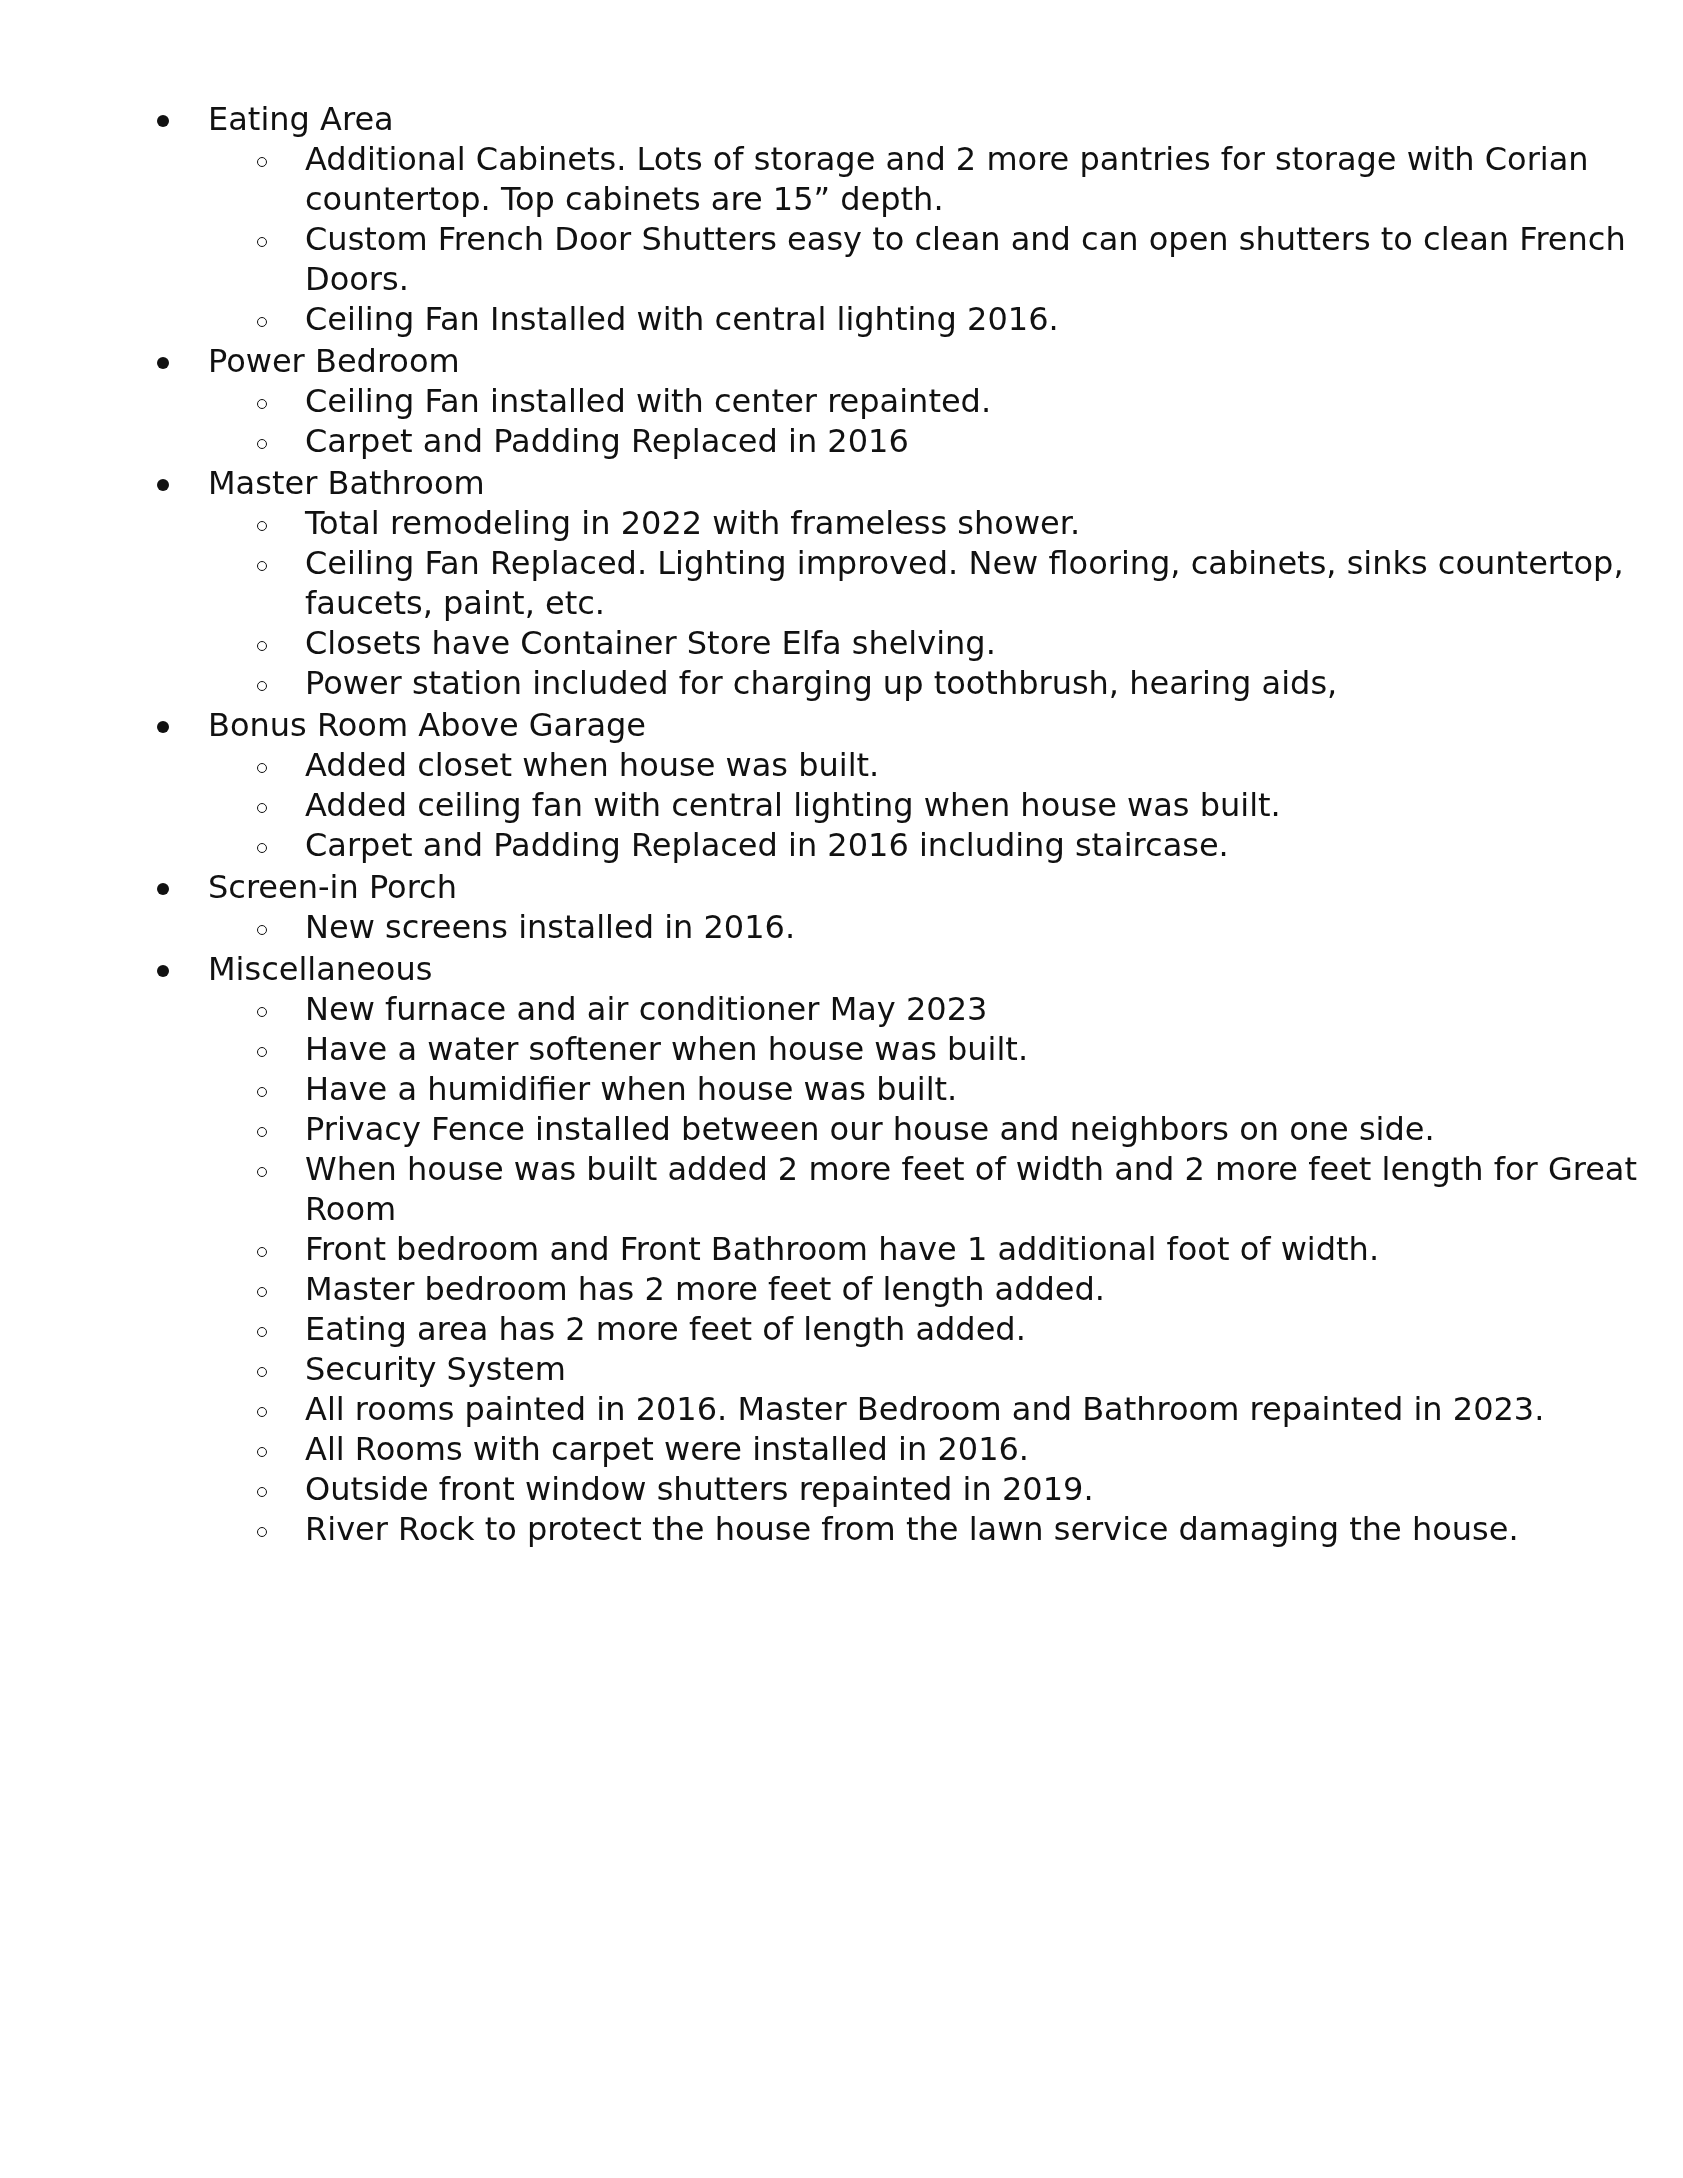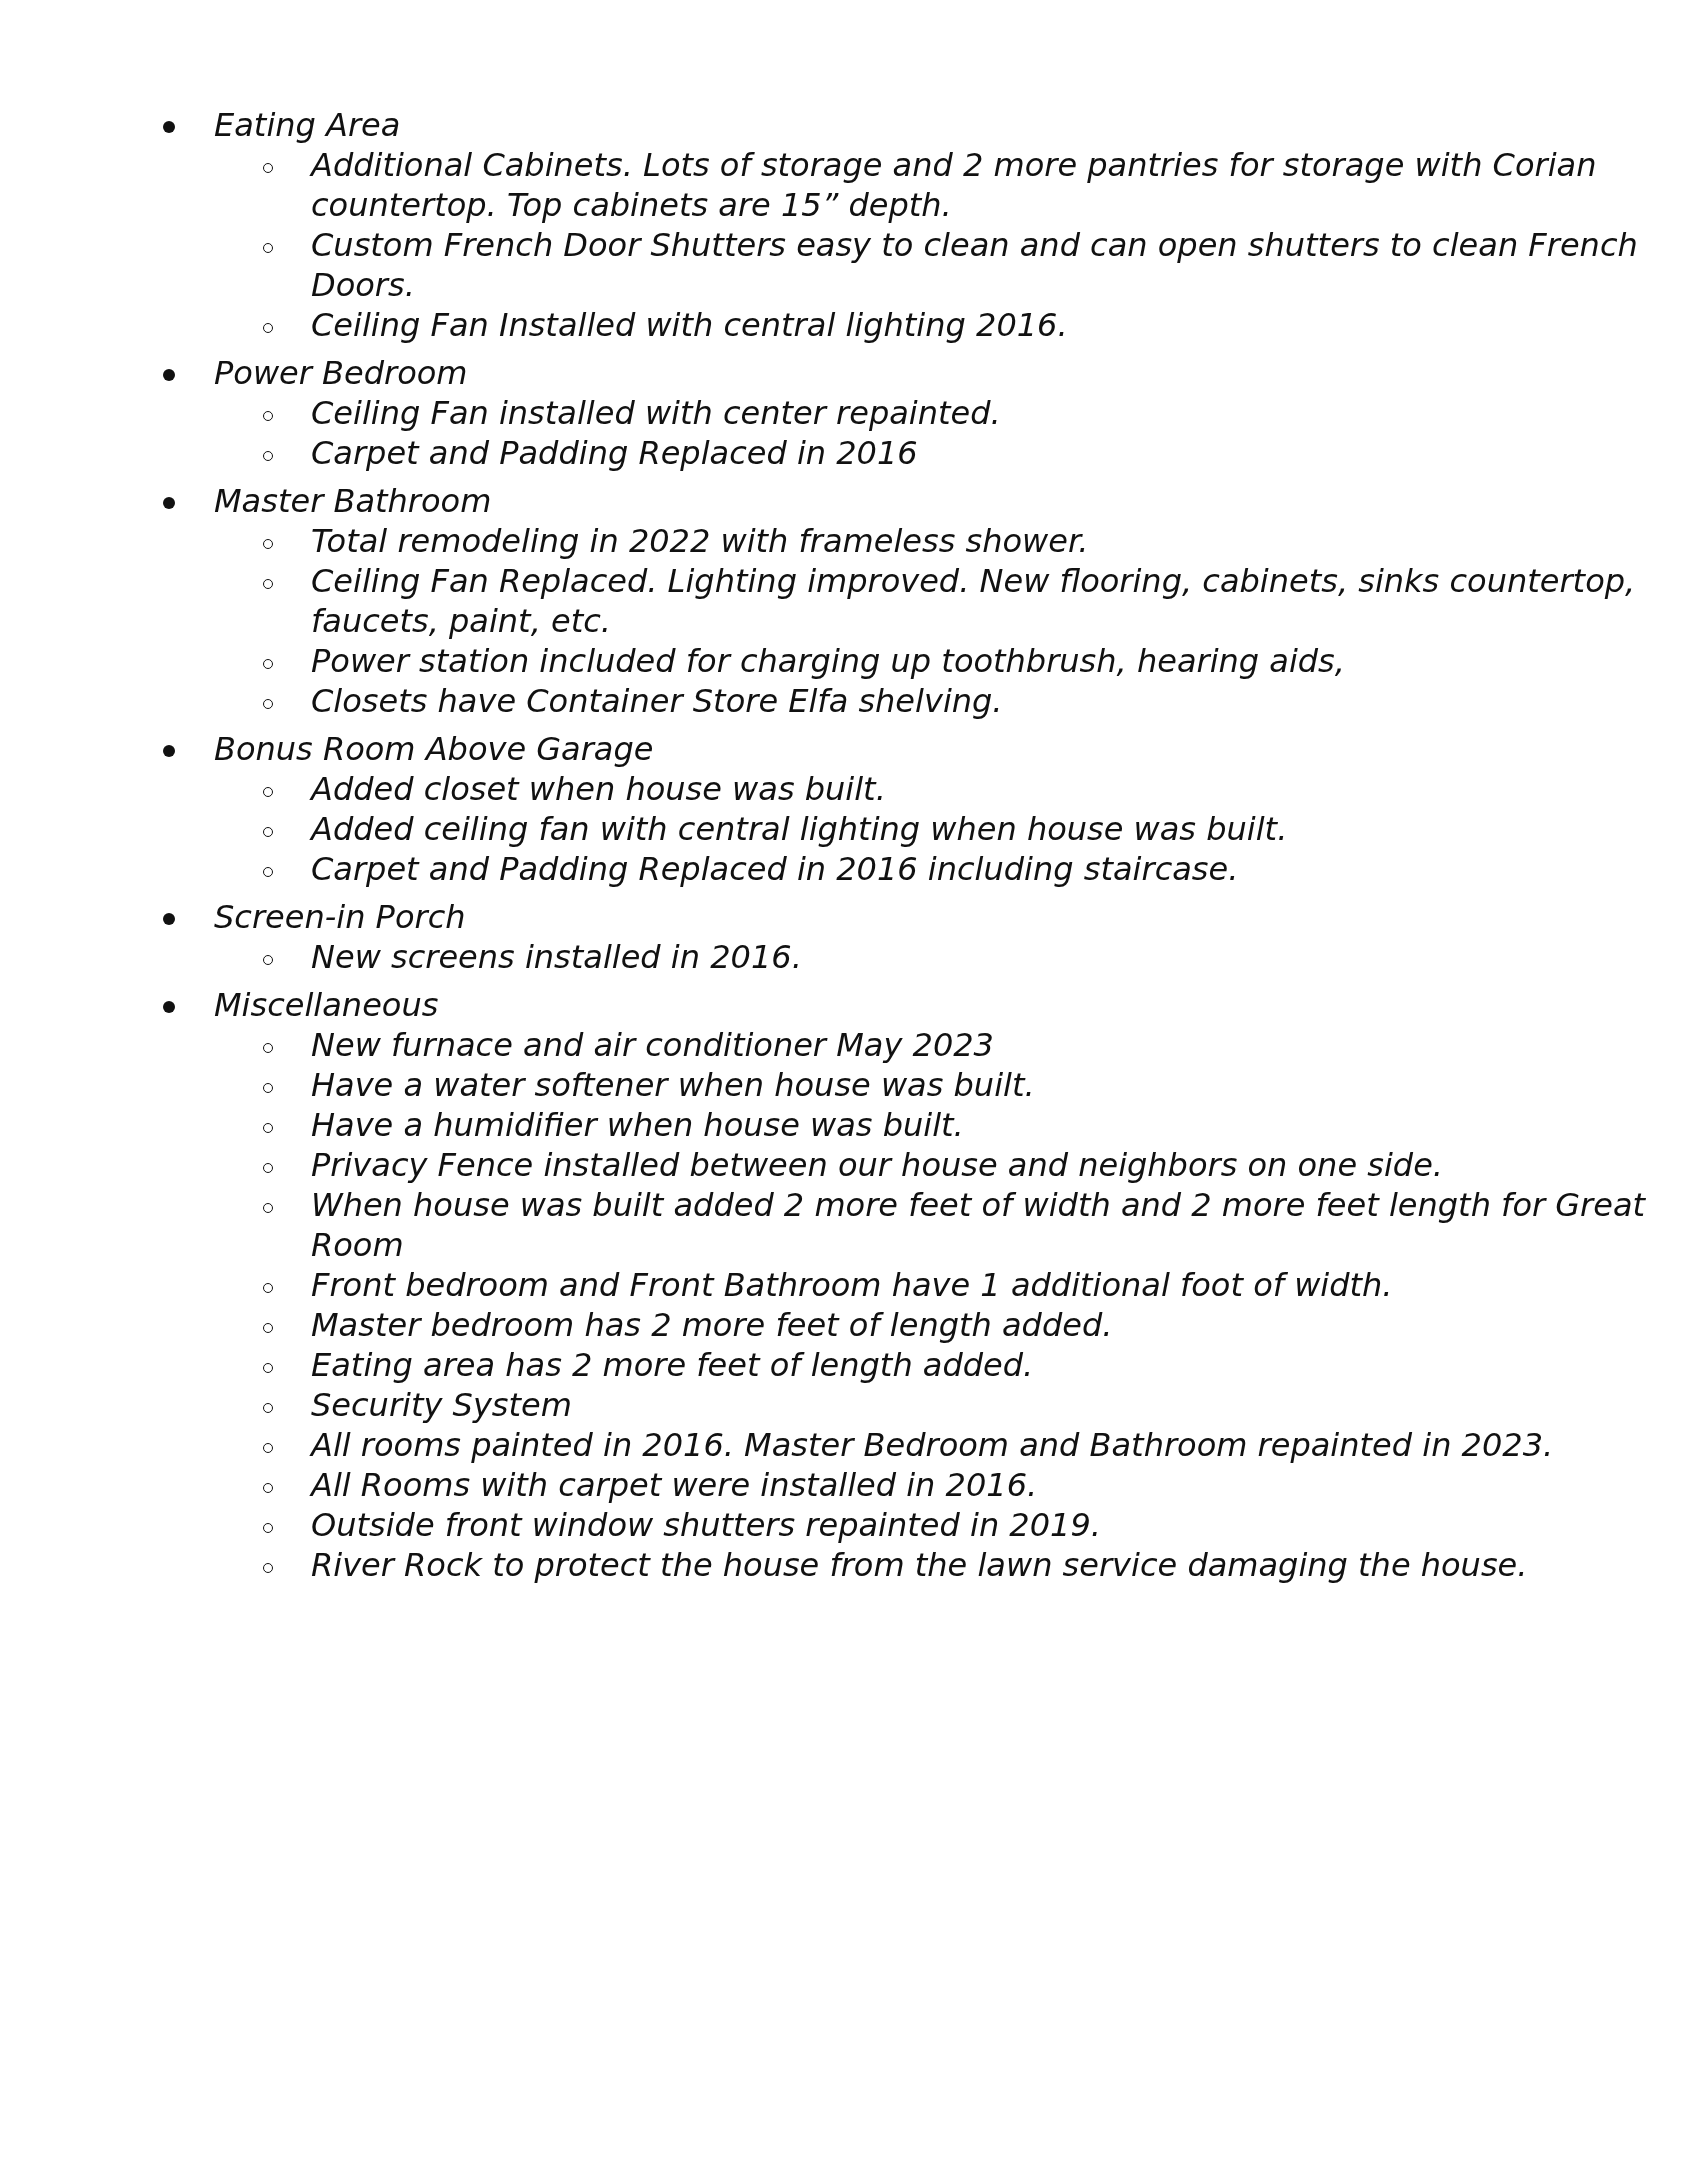--- a/index.html
+++ b/index.html
@@ -1,18 +1,18 @@
 <!DOCTYPE html>
 <html><head>
 <meta charset="utf-8">
 <style>
   html, body { margin:0; padding:0; background:#ffffff; }
   body { width:1683px; height:2178px; position:relative; overflow:hidden; }
   .page { position:absolute; left:0; top:97px; width:1683px; font-family:"DejaVu Sans", sans-serif; font-size:32px; color:#111; }
-  .section { margin:8px; padding:0;font-style:italic; }
+  .section { margin:2px; padding:0; }
   .row { position:relative; line-height:40px; }
   .lvl1 { padding-left:206px; }
   .lvl1 .bullet { position:absolute; left:155px; top:16px; width:12px; height:12px; border-radius:50%; background:#111; }
   .lvl2 { padding-left:303px; }
   .lvl2 .bullet { position:absolute; left:255px; top:18px; width:10px; height:10px; border-radius:50%; border:1.6px solid #111; box-sizing:border-box; }
 </style>
 </head>
 <body>
 
 <div class="page">
@@ -27,22 +27,22 @@
   <div class="section">
     <div class="row lvl1"><span class="bullet"></span><span>Power Bedroom</span></div>
     <div class="row lvl2"><span class="bullet"></span><span>Ceiling Fan installed with center repainted.</span></div>
     <div class="row lvl2"><span class="bullet"></span><span>Carpet and Padding Replaced in 2016</span></div>
   </div>
 
   <div class="section">
     <div class="row lvl1"><span class="bullet"></span><span>Master Bathroom</span></div>
     <div class="row lvl2"><span class="bullet"></span><span>Total remodeling in 2022 with frameless shower.</span></div>
     <div class="row lvl2"><span class="bullet"></span><span>Ceiling Fan Replaced. Lighting improved.  New flooring, cabinets, sinks countertop, faucets, paint, etc.</span></div>
+    <div class="row lvl2"><span class="bullet"></span><span>Closets have Container Store Elfa shelving.</span></div>
     <div class="row lvl2"><span class="bullet"></span><span>Power station included for charging up toothbrush, hearing aids,</span></div>
-    <div class="row lvl2"><span class="bullet"></span><span>Closets have Container Store Elfa shelving.</span></div>
   </div>
 
   <div class="section">
     <div class="row lvl1"><span class="bullet"></span><span>Bonus Room Above Garage</span></div>
     <div class="row lvl2"><span class="bullet"></span><span>Added closet when house was built.</span></div>
     <div class="row lvl2"><span class="bullet"></span><span>Added ceiling fan with central lighting when house was built.</span></div>
     <div class="row lvl2"><span class="bullet"></span><span>Carpet and Padding Replaced in 2016 including staircase.</span></div>
   </div>
 
   <div class="section">

